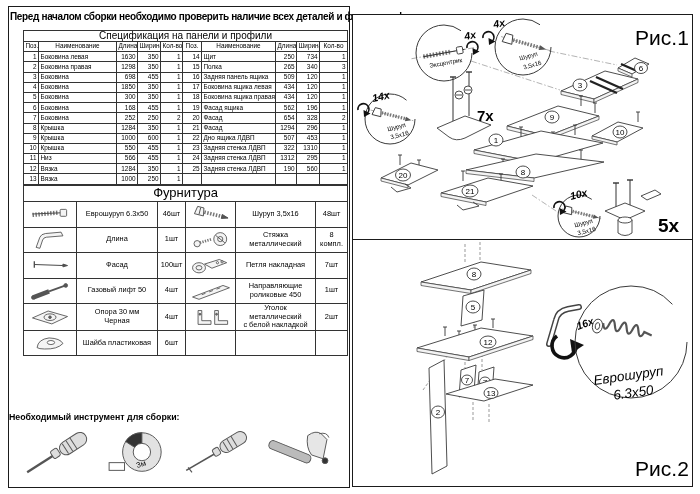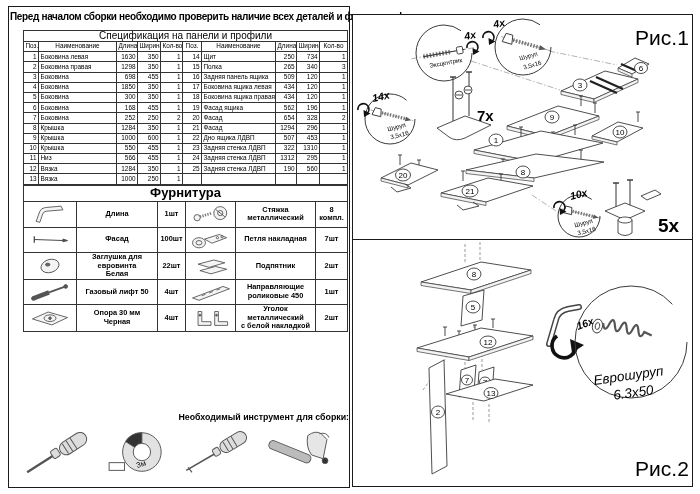--- a/index.html
+++ b/index.html
@@ -18,26 +18,26 @@
     font-weight:normal;overflow:hidden;white-space:nowrap;}
   table.spec .title-row th{font-size:10px;text-align:center;height:10px;}
   table.spec .head-row th{text-align:center;}
   table.spec td.c-pos{text-align:right;}
   table.spec td.c-name{text-align:left;}
   table.spec td.c-num{text-align:right;}
 
   table.hw{position:absolute;left:14px;top:178px;width:324px;border-collapse:collapse;table-layout:fixed;
     font-size:7.4px;}
   table.hw th,table.hw td{border:0.7px solid #333;padding:0 2px;text-align:center;vertical-align:middle;
-    font-weight:bold;line-height:1.15;}
+    font-weight:normal;line-height:1.15;}
   table.hw .hw-title th{font-size:13px;height:15px;}
   table.hw td{height:24.5px;white-space:pre-line;}
   table.hw td.hw-icon svg{display:block;margin:0 auto;}
 
-  .tools-label{position:absolute;left:0;right:0;top:405px;text-align:right;font-size:8.8px;font-weight:bold;}
+  .tools-label{position:absolute;left:0;right:0;top:405px;text-align:left;font-size:8.8px;font-weight:bold;}
   .tools-row{position:absolute;left:10px;right:10px;top:417px;height:58px;display:flex;
     justify-content:space-around;align-items:center;}
   .tools-row svg{display:block;}
 
   .fig-svg{position:absolute;left:0;top:0;}
   text{font-family:"Liberation Sans",sans-serif;}
   .fig-label{font-size:21px;}
   .qty-big{font-weight:bold;font-size:15px;}
   .qty-huge{font-weight:bold;font-size:19px;}
   .qty-call{font-weight:bold;font-style:italic;font-size:10.5px;}
@@ -259,20 +259,41 @@
           <col style="width:32px">
       </colgroup>
       <thead>
         <tr class="hw-title">
             <th colspan="6">Фурнитура</th>
           </tr>
       </thead>
       <tbody>
           <tr>
             <td class="hw-icon"><svg viewBox="0 0 48 26" width="46" height="24">
+                <g stroke="#4a4a4a" stroke-width="0.9" fill="#f4f4f4">
+                  <line x1="5" y1="14" x2="33" y2="11.5" stroke="#777" stroke-width="4.6" stroke-dasharray="1.6,1.6" fill="none"></line>
+                  <line x1="5" y1="13" x2="36" y2="11.7" stroke="#444" stroke-width="1" fill="none"></line>
+                  <rect x="35" y="8" width="7" height="7.5" rx="1"></rect>
+                </g>
+              </svg></td>
+            <td>Еврошуруп 6.3x50</td>
+            <td>46шт</td>
+            <td class="hw-icon"><svg viewBox="0 0 48 26" width="46" height="24">
+                <g transform="rotate(14 24 13)" stroke="#4a4a4a" stroke-width="0.9" fill="#f4f4f4">
+                  <polygon points="8,8.5 15,8.5 16.5,17 6.5,17"></polygon>
+                  <line x1="11.5" y1="9" x2="11.5" y2="16.5" stroke="#444"></line>
+                  <line x1="16.5" y1="12.8" x2="36" y2="12.8" stroke="#777" stroke-width="4" stroke-dasharray="1.6,1.6" fill="none"></line>
+                  <polygon points="36,10.5 43,12.8 36,15" fill="#555"></polygon>
+                </g>
+              </svg></td>
+            <td>Шуруп 3,5x16</td>
+            <td>48шт</td>
+          </tr>
+          <tr>
+            <td class="hw-icon"><svg viewBox="0 0 48 26" width="46" height="24">
                 <path d="M9 21 L13 10 Q14.5 6.5 19 6 L36 4.5 L38 8.5 L20 10 Q17 10.3 16 13 L13 22 Z" stroke="#4a4a4a" stroke-width="0.9" fill="#f4f4f4"></path>
               </svg></td>
             <td>Длина</td>
             <td>1шт</td>
             <td class="hw-icon"><svg viewBox="0 0 48 26" width="46" height="24">
                 <g stroke="#4a4a4a" stroke-width="0.9" fill="#f4f4f4">
                   <circle cx="9" cy="17" r="3.4"></circle>
                   <line x1="12" y1="16" x2="25" y2="12" stroke="#777" stroke-width="3" stroke-dasharray="1.4,1.4" fill="none"></line>
                   <circle cx="34" cy="12" r="7"></circle>
                   <circle cx="34" cy="12" r="2.8"></circle>
@@ -300,39 +321,20 @@
                   <path d="M17 12 L33 7 L41 10.5 L25 16.5 Z"></path>
                   <circle cx="31" cy="10.5" r="1.2" fill="#fff"></circle>
                   <circle cx="36" cy="9.6" r="1.2" fill="#fff"></circle>
                 </g>
               </svg></td>
             <td>Петля накладная</td>
             <td>7шт</td>
           </tr>
           <tr>
             <td class="hw-icon"><svg viewBox="0 0 48 26" width="46" height="24">
-                <g stroke="#4a4a4a" stroke-width="0.9" fill="#f4f4f4">
-                  <ellipse cx="24" cy="13" rx="10" ry="7" transform="rotate(-18 24 13)"></ellipse>
-                  <ellipse cx="21.5" cy="11.5" rx="2.4" ry="1.6" fill="#666"></ellipse>
-                </g>
-              </svg></td>
-            <td>Заглушка для евровинта
-Белая</td>
-            <td>22шт</td>
-            <td class="hw-icon"><svg viewBox="0 0 48 26" width="46" height="24">
-                <g stroke="#4a4a4a" stroke-width="0.9" fill="#f4f4f4">
-                  <path d="M10 11 L27 6.5 L39 9.5 L22 14.5 Z"></path>
-                  <path d="M12 18 L29 13.5 L41 16.5 L24 21.5 Z"></path>
-                </g>
-              </svg></td>
-            <td>Подпятник</td>
-            <td>2шт</td>
-          </tr>
-          <tr>
-            <td class="hw-icon"><svg viewBox="0 0 48 26" width="46" height="24">
                 <g stroke="#555" fill="#eee">
                   <line x1="6" y1="20" x2="23" y2="13.5" stroke-width="5"></line>
                   <line x1="23" y1="13.5" x2="41" y2="7" stroke-width="2"></line>
                   <circle cx="6" cy="20" r="2" fill="#555"></circle>
                   <circle cx="41" cy="7" r="2" fill="#555"></circle>
                 </g>
               </svg></td>
             <td>Газовый лифт 50</td>
             <td>4шт</td>
             <td class="hw-icon"><svg viewBox="0 0 48 26" width="46" height="24">
@@ -362,20 +364,33 @@
                 <g stroke="#4a4a4a" stroke-width="0.9" fill="#f4f4f4">
                   <path d="M10 6 L14 6 L14 17 L24 17 L24 21 L10 21 Z"></path>
                   <path d="M28 6 L32 6 L32 17 L42 17 L42 21 L28 21 Z"></path>
                   <circle cx="12" cy="10" r="1" fill="#777"></circle>
                   <circle cx="30" cy="10" r="1" fill="#777"></circle>
                 </g>
               </svg></td>
             <td>Уголок металлический
 с белой накладкой</td>
             <td>2шт</td>
+          </tr>
+          <tr>
+            <td class="hw-icon"><svg viewBox="0 0 48 26" width="46" height="24">
+                <g stroke="#4a4a4a" stroke-width="0.9" fill="#f4f4f4">
+                  <path d="M10 18 Q11 9 23 7.5 Q35 8 38 13.5 Q32 20 18 19.5 Q12 19.5 10 18 Z"></path>
+                  <ellipse cx="25" cy="12.5" rx="4" ry="2.2" fill="#fff"></ellipse>
+                </g>
+              </svg></td>
+            <td>Шайба пластиковая</td>
+            <td>6шт</td>
+            <td class="hw-icon"></td>
+            <td></td>
+            <td></td>
           </tr>
         </tbody>
     </table>
 
     <div class="tools-label">Необходимый инструмент для сборки:</div>
     <div class="tools-row">
         <div>
           <svg viewBox="0 0 74 56" width="72" height="54">
             <g stroke="#555" fill="#ddd">
               <line x1="4" y1="48" x2="32" y2="30" stroke-width="2.4"></line>

